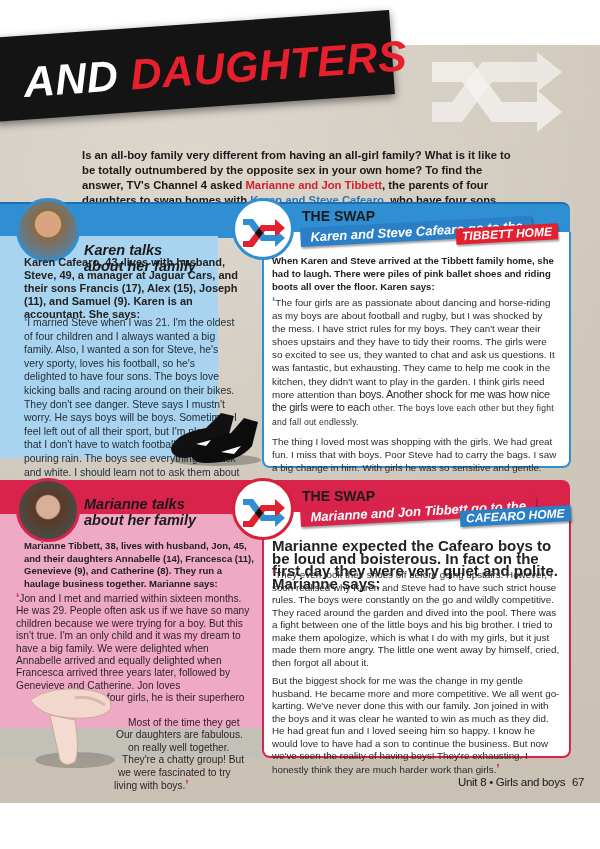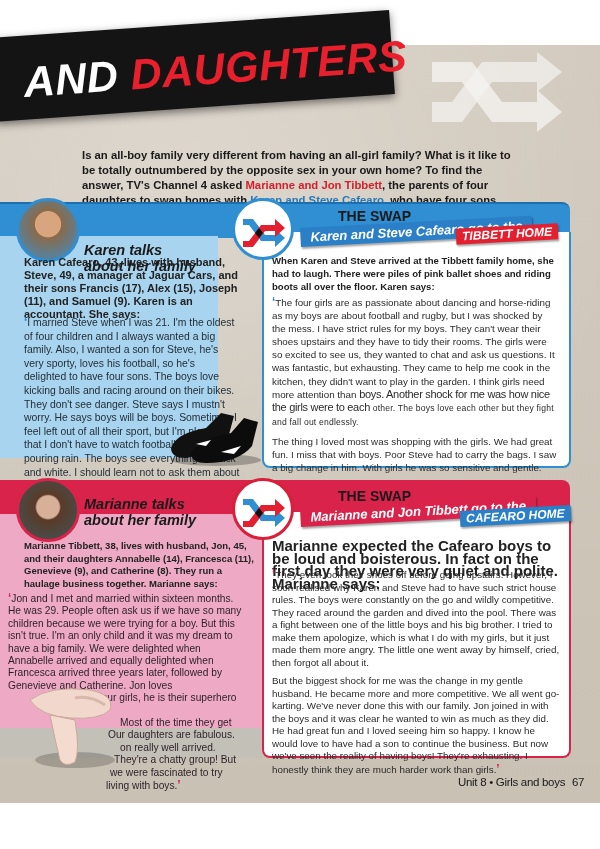--- a/index.html
+++ b/index.html
@@ -20,35 +20,35 @@
   .k-left { position:absolute; left:0; top:236px; width:218px; height:222px; background:#a9d4ef; }
   .k-photo { position:absolute; left:16px; top:198px; width:58px; height:58px; border-radius:50%; border:3px solid #2f8fd2; background:radial-gradient(circle at 50% 40%, #d8a57e 0 28%, #8a6a4a 30%, #5c7f95 70%); }
   .k-head { position:absolute; left:84px; top:208px; font-size:14.5px; line-height:16px; font-weight:bold; font-style:italic; color:#1a1a1a;margin-top:34px; }
   .k-bio { position:absolute; left:24px; top:256px; width:215px; font-size:11px; line-height:13px; font-weight:bold; color:#222; }
   .k-quote { position:absolute; left:24px; top:316px; width:216px; font-size:10.4px; line-height:13.6px; color:#1f2a33; }
   .boots { position:absolute; left:166px; top:408px; width:100px; height:60px; }
   .k-right { position:absolute; left:262px; top:232px; width:305px; height:234px; background:#ffffff; border:2px solid #2f8fd2; border-radius:0 0 8px 8px; border-top:none; }
   .swap-circle { position:absolute; width:56px; height:56px; border-radius:50%; background:#fff; }
   .k-circle { left:232px; top:198px; border:3px solid #2f8fd2; }
   .m-circle { left:232px; top:478px; border:3px solid #d8203a; }
-  .swap-h { position:absolute; font-size:14px; font-weight:bold; color:#1a1a1a;margin-left:36px; }
+  .swap-h { position:absolute; font-size:14px; font-weight:bold; color:#1a1a1a; }
   .swap-sub { position:absolute; font-size:13px; font-weight:bold; font-style:italic; color:#fff; padding:2px 10px; white-space:nowrap; transform:rotate(-3deg); transform-origin:left top; box-shadow:1px 2px 2px rgba(0,0,0,0.35); }
   .k-sub { left:300px; top:228px; background:#2a7fc6; }
   .k-tag { position:absolute; left:456px; top:226px; background:#e3202f; color:#fff; font-size:12px; font-weight:bold; font-style:italic; padding:1px 6px; transform:rotate(-3deg); box-shadow:1px 2px 2px rgba(0,0,0,0.35); }
   .k-intro { position:absolute; left:272px; top:254px; width:285px; font-size:9.6px; line-height:13px; font-weight:bold; color:#222; }
   .k-body { position:absolute; left:272px; top:296px; width:285px; font-size:9.8px; line-height:13.1px; color:#2a2a2a; }
   .k-body p, .m-body p { margin:0 0 6px 0; }
 
   
   .m-band { position:absolute; left:0; top:480px; width:570px; height:34px; background:#d9234a; border-radius:0 8px 0 0; }
   .m-left { position:absolute; left:0; top:514px; width:262px; height:214px; background:#eeaac4; }
   .m-photo { position:absolute; left:16px; top:478px; width:58px; height:58px; border-radius:50%; border:3px solid #d9234a; background:radial-gradient(circle at 50% 45%, #d8b09a 0 26%, #5a3a28 30%, #4a4a44 70%); }
   .m-head { position:absolute; left:84px; top:496px; font-size:14.5px; line-height:16px; font-weight:bold; font-style:italic; color:#1a1a1a; }
   .m-bio { position:absolute; left:24px; top:540px; width:235px; font-size:9.5px; line-height:12.6px; font-weight:bold; color:#222; }
-  .m-quote { position:absolute; left:8px; top:592px; width:238px; font-size:10.2px; line-height:12.4px; color:#2b1e28; }
+  .m-quote { position:absolute; left:16px; top:592px; width:238px; font-size:10.2px; line-height:12.4px; color:#2b1e28; }
   .m-quote .ind { display:block; }
   .shoes { position:absolute; left:20px; top:680px; width:100px; height:90px; }
   .m-right { position:absolute; left:262px; top:512px; width:305px; height:244px; background:#ffffff; border:2px solid #d9234a; border-radius:0 0 8px 8px; border-top:none; }
   .m-sub { left:300px; top:508px; background:#d9234a; }
   .m-tag { position:absolute; left:460px; top:508px; background:#2a7fc6; color:#fff; font-size:12px; font-weight:bold; font-style:italic; padding:1px 6px; transform:rotate(-3deg); box-shadow:1px 2px 2px rgba(0,0,0,0.35); }
   .m-intro { position:absolute; left:272px; top:540px; width:290px; font-size:15px; line-height:12.6px; font-weight:bold; color:#222; }
   .m-body { position:absolute; left:272px; top:568px; width:290px; font-size:9.8px; line-height:12.5px; color:#2a2a2a; }
   .gray-band { position:absolute; left:0; top:728px; width:262px; height:30px; background:#c3c0b8; }
   .footer { position:absolute; left:458px; top:776px; font-size:11.5px; color:#1a1a1a; font-family:"Liberation Sans Narrow","Liberation Sans", sans-serif; letter-spacing:-0.3px; }
   .qm { font-weight:bold; font-size:12px; }
@@ -121,21 +121,21 @@
 <div class="m-head">
   <div>Marianne talks</div>
   <div>about her family</div>
 </div>
 <div class="m-bio">Marianne Tibbett, 38, lives with husband, Jon, 45, and their daughters Annabelle (14), Francesca (11), Genevieve (9), and Catherine (8). They run a haulage business together. Marianne says:</div>
 <div class="m-quote">
   <span class="qm r">‘</span><span>Jon and I met and married within sixteen months. He was 29. People often ask us if we have so many children because we were trying for a boy. But this isn't true. I'm an only child and it was my dream to have a big family. We were delighted when Annabelle arrived and equally delighted when Francesca arrived three years later, followed by Genevieve and Catherine. Jon loves</span>
   <span class="ind" style="padding-left:58px">having four girls, he is their superhero dad!</span>
   <span class="ind" style="padding-left:112px">Most of the time they get</span>
   <span class="ind" style="padding-left:100px">Our daughters are fabulous.</span>
-  <span class="ind" style="padding-left:112px">on really well arrived.</span>
+  <span class="ind" style="padding-left:112px">on really well together.</span>
   <span class="ind" style="padding-left:106px">They're a chatty group! But</span>
   <span class="ind" style="padding-left:102px">we were fascinated to try</span>
   <span class="ind" style="padding-left:98px"><span>living with boys.</span><span class="qm r">’</span></span>
 </div>
 
 <svg class="shoes" viewBox="0 0 100 90">
   <ellipse cx="55" cy="80" rx="40" ry="8" fill="rgba(0,0,0,0.2)"></ellipse>
   <path d="M10 20 Q30 5 70 10 Q95 15 90 30 Q80 40 50 38 Q20 36 10 20 Z" fill="#f2d8cc" stroke="#caa89a"></path>
   <path d="M30 35 Q35 60 40 80 Q45 88 55 82 Q60 70 55 40 Z" fill="#f3dccf" stroke="#caa89a"></path>
   <path d="M55 18 Q70 15 85 25" fill="none" stroke="#d8b8aa" stroke-width="3"></path>

